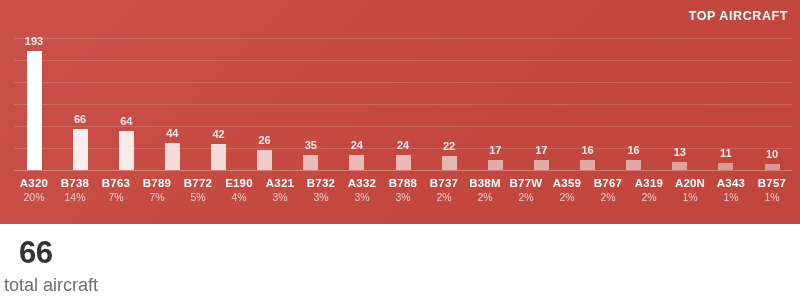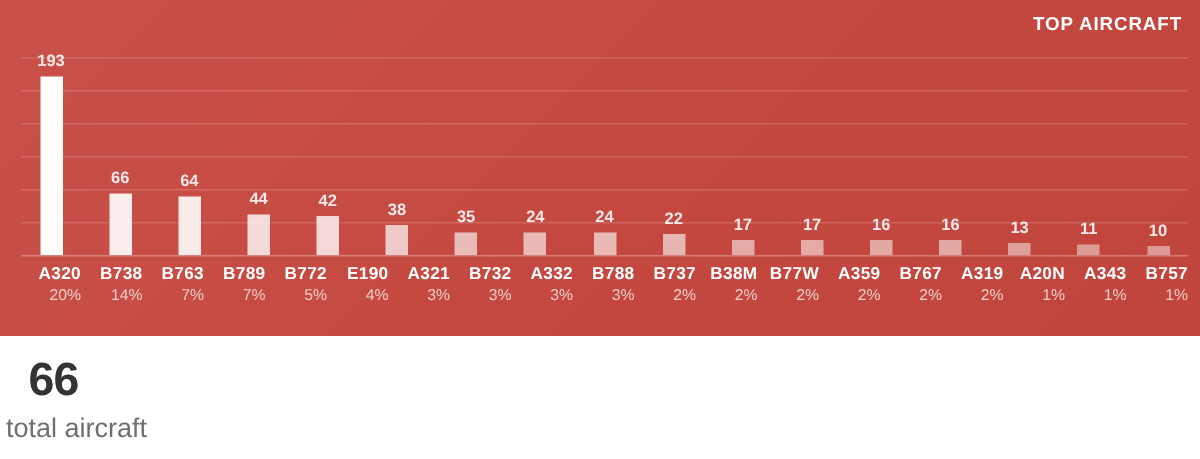--- a/index.html
+++ b/index.html
@@ -101,21 +101,21 @@
   #axis {
     position: absolute;
     left: 14px;
     top: 176px;
     right: 8px;
     display: flex;
     justify-content: space-between;
   }
   .axis-col {
     width: 40px;
-    text-align: right;
+    text-align: center;
   }
   .axis-code {
     font-size: 11.5px;
     font-weight: bold;
     color: #ffffff;
     line-height: 1.25;
     letter-spacing: 0.2px;
   }
   .axis-pct {
     font-size: 10.5px;
@@ -186,21 +186,21 @@
         </div>
         <div class="bar-col">
           <div class="bar-value">44</div>
           <div class="bar" style="height: 27px; background: rgba(255, 255, 255, 0.8);"></div>
         </div>
         <div class="bar-col">
           <div class="bar-value">42</div>
           <div class="bar" style="height: 26px; background: rgba(255, 255, 255, 0.79);"></div>
         </div>
         <div class="bar-col">
-          <div class="bar-value">38</div>
+          <div class="bar-value">26</div>
           <div class="bar" style="height: 20px; background: rgba(255, 255, 255, 0.71);"></div>
         </div>
         <div class="bar-col">
           <div class="bar-value">35</div>
           <div class="bar" style="height: 15px; background: rgba(255, 255, 255, 0.63);"></div>
         </div>
         <div class="bar-col">
           <div class="bar-value">24</div>
           <div class="bar" style="height: 15px; background: rgba(255, 255, 255, 0.62);"></div>
         </div>

